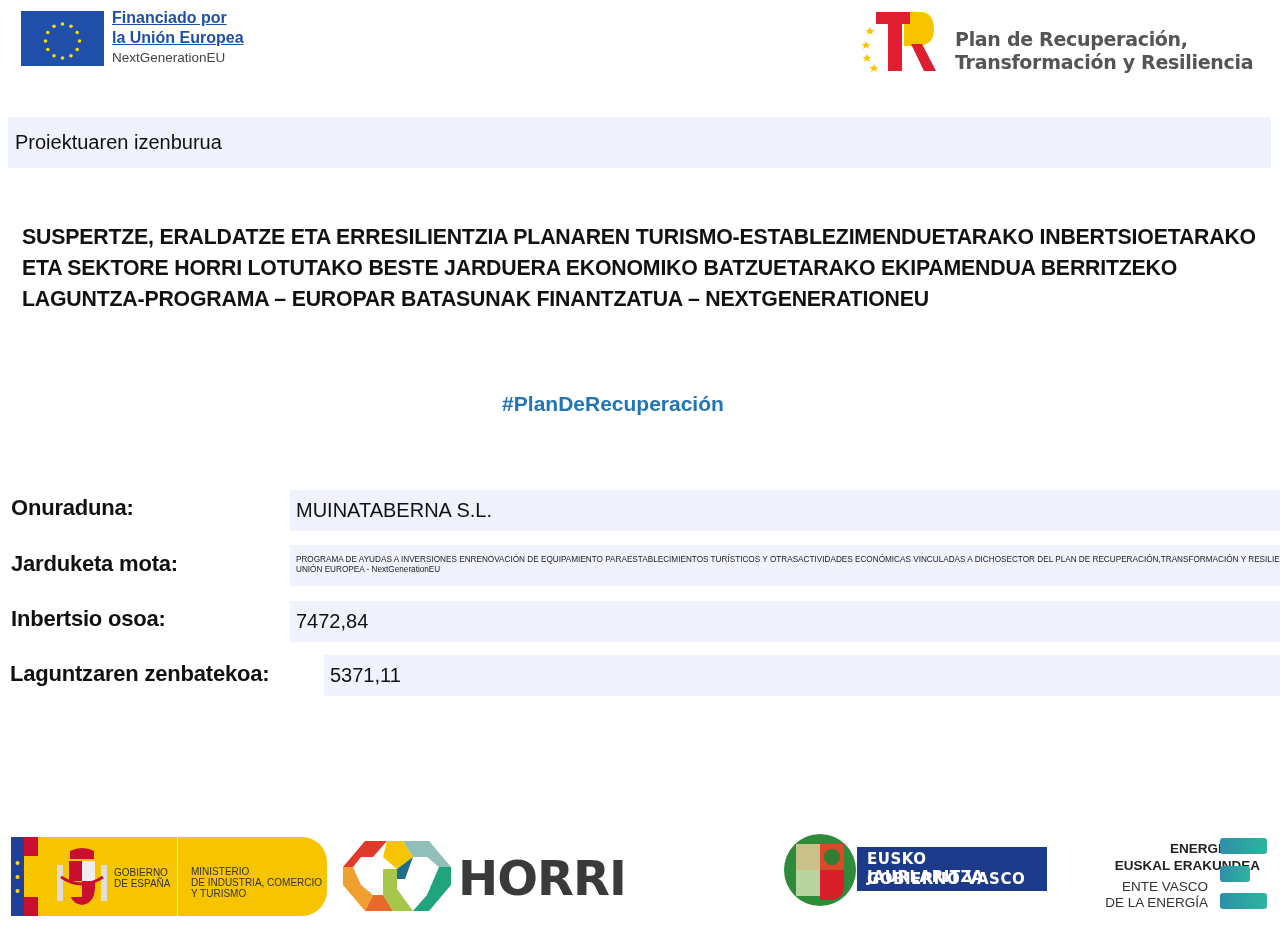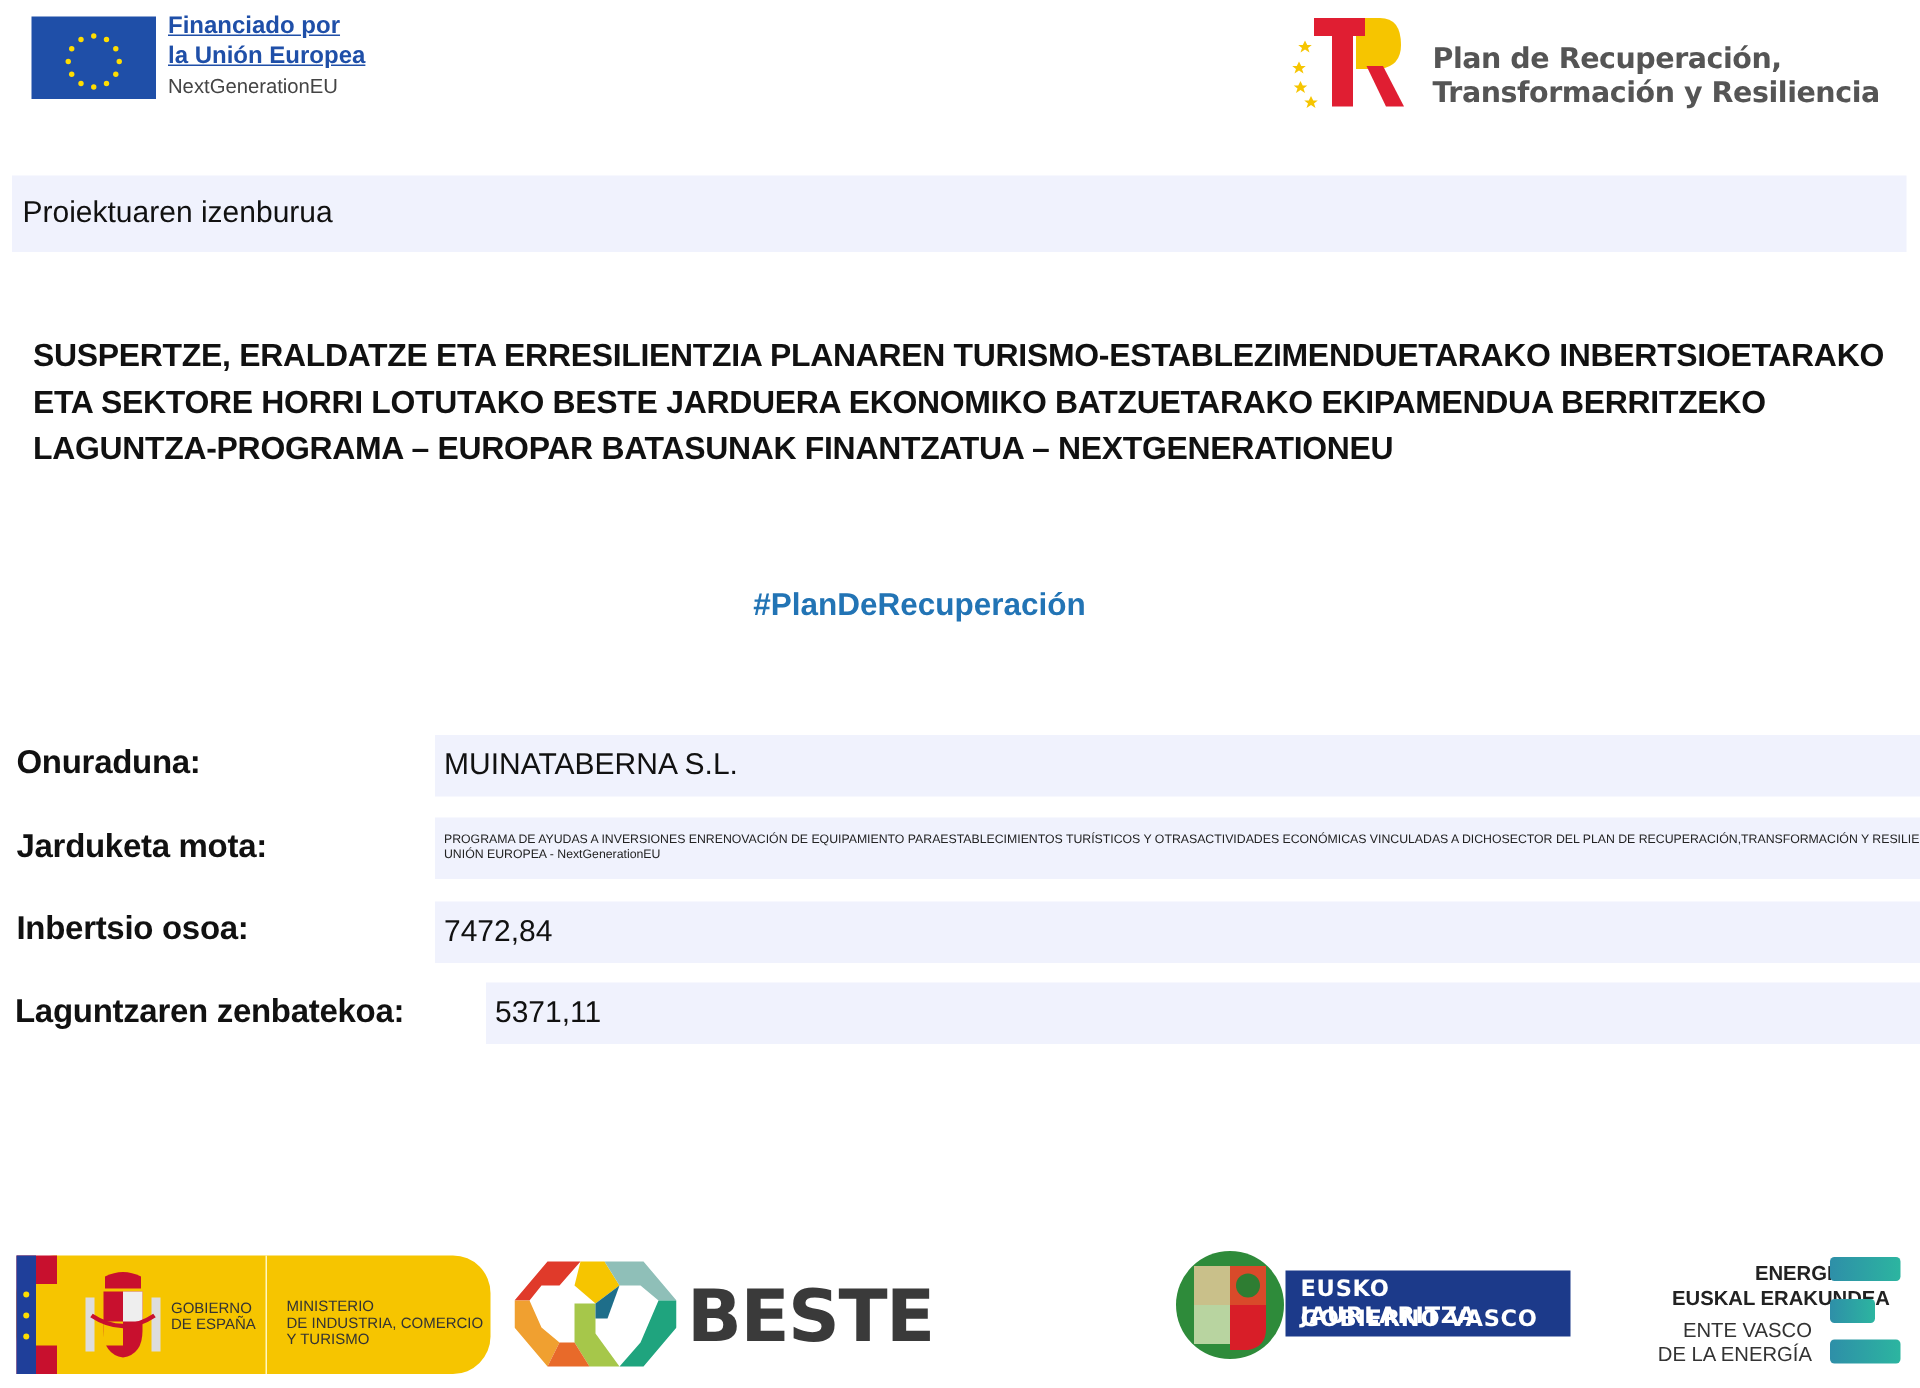--- a/index.html
+++ b/index.html
@@ -162,21 +162,21 @@
     <polygon points="22,2 44,2 30,18 18,18 10,28 0,28" fill="#e03a2a"></polygon>
     <polygon points="0,28 10,28 18,46 30,56 22,72 0,46" fill="#f0a030"></polygon>
     <polygon points="44,2 60,2 70,18 54,30 40,18" fill="#f6c500"></polygon>
     <polygon points="60,2 86,2 108,28 96,28 84,18 70,18" fill="#8fbfb8"></polygon>
     <polygon points="96,28 108,28 108,46 86,72 70,72 84,56" fill="#1fa47e"></polygon>
     <polygon points="40,30 54,30 54,50 70,72 50,72 40,56" fill="#a6c74a"></polygon>
     <polygon points="30,56 40,56 50,72 22,72" fill="#e86a2a"></polygon>
     <polygon points="54,30 70,18 62,40 54,40" fill="#1e6e8a"></polygon>
   </svg>
 </div>
-<div class="abs idae-text">BESTE</div>
+<div class="abs idae-text">HORRI</div>
 
 <div class="abs" style="left:782px; top:832px;">
   <svg width="76" height="76" viewBox="0 0 76 76">
     <circle cx="38" cy="38" r="36" fill="#2e8b3a"></circle>
     <rect x="14" y="12" width="24" height="26" fill="#c9c08a"></rect>
     <rect x="38" y="12" width="24" height="26" fill="#d94a2a"></rect>
     <rect x="14" y="38" width="24" height="26" fill="#b8d4a0"></rect>
     <path d="M38,38 L62,38 L62,54 Q62,66 50,68 L38,68 Z" fill="#d81e28"></path>
     <circle cx="50" cy="25" r="8" fill="#2e7d32"></circle>
   </svg>

